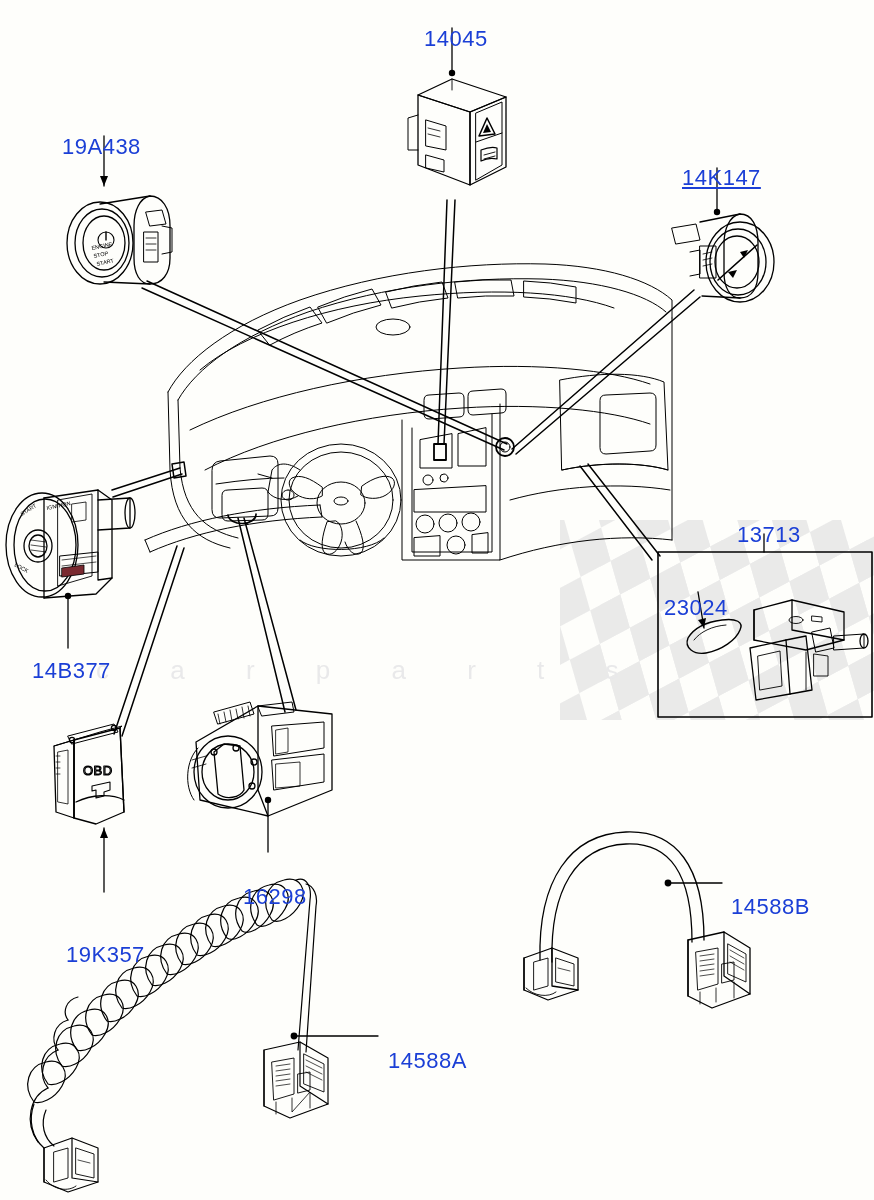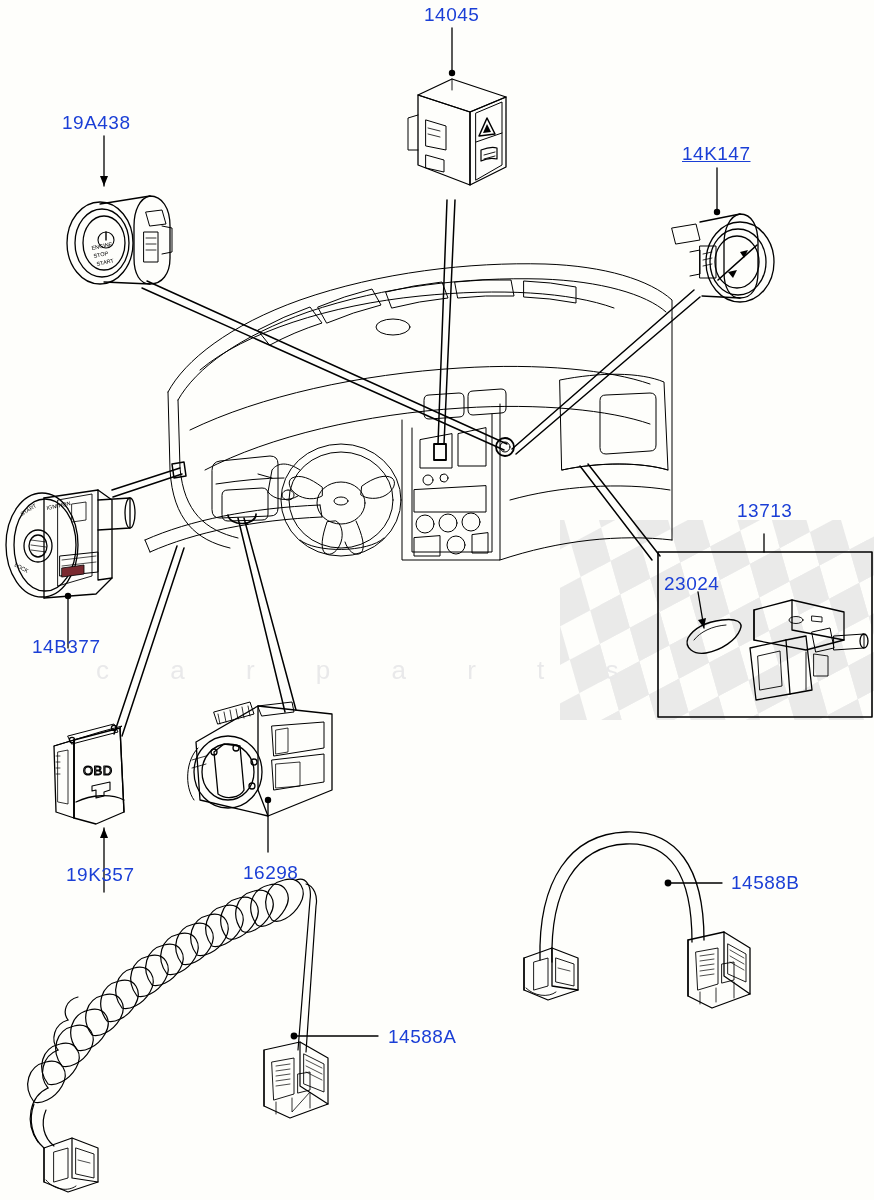--- a/index.html
+++ b/index.html
@@ -8,25 +8,26 @@
   #page{
     position:relative;
     width:874px;height:1200px;
     background:#fefefb;
     overflow:hidden;
   }
   #svg-root{position:absolute;left:0;top:0;width:874px;height:1200px;}
   .callout{
     position:absolute;
     color:#1b3fd6;
-    font-size:19px;
+    font-size:22px;
     font-family:"Liberation Sans","DejaVu Sans",sans-serif;
     letter-spacing:0.5px;
     white-space:nowrap;
     user-select:none;
+    margin-top:22px;
   }
   
   #wm-flag{
     position:absolute;left:0;top:0;width:874px;height:1200px;
     pointer-events:none;
   }
   #wm-main{
     position:absolute;
     left:60px;top:535px;
     font-size:130px;
@@ -483,18 +484,18 @@
 
     </g>
   </svg>
 
   <div class="callout" style="left:424px;top:4px;">14045</div>
   <div class="callout" style="left:62px;top:112px;">19A438</div>
   <div class="callout" style="left:682px;top:143px;text-decoration:underline;">14K147</div>
   <div class="callout" style="left:737px;top:500px;text-align:right;">13713</div>
   <div class="callout" style="left:664px;top:573px;">23024</div>
   <div class="callout" style="left:32px;top:636px;">14B377</div>
-  <div class="callout" style="left:66px;top:864px;">19K357</div>
+  <div class="callout" style="left:66px;top:920px;">19K357</div>
   <div class="callout" style="left:243px;top:862px;">16298</div>
   <div class="callout" style="left:731px;top:872px;">14588B</div>
   <div class="callout" style="left:388px;top:1026px;">14588A</div>
 
 </div>
 
 </body></html>

